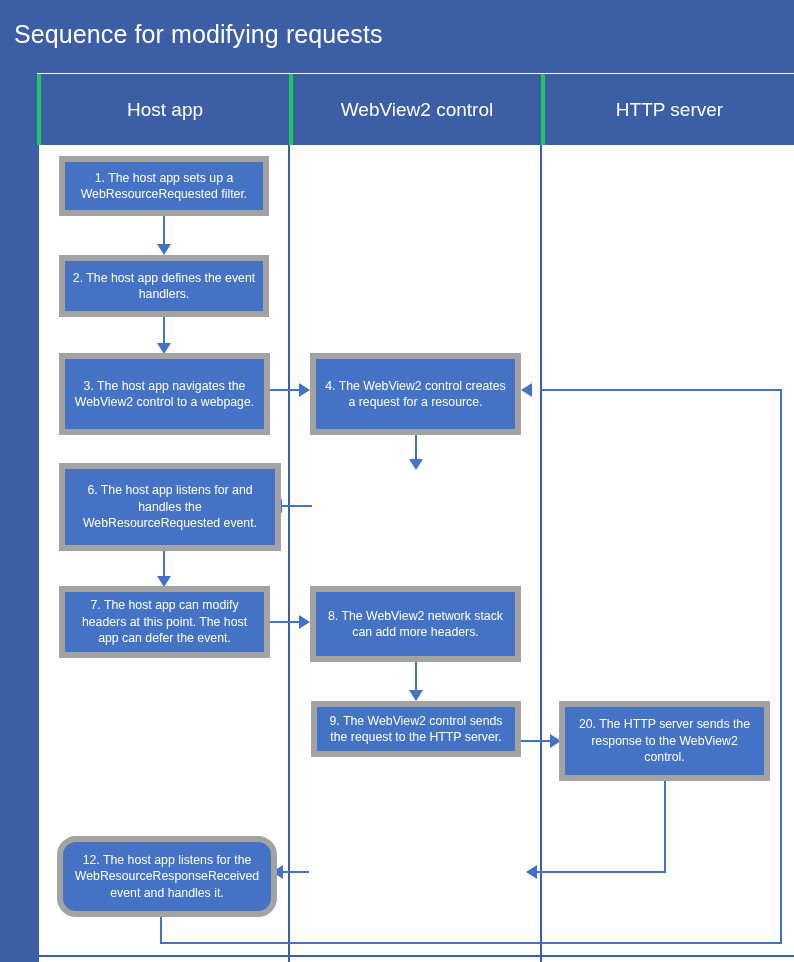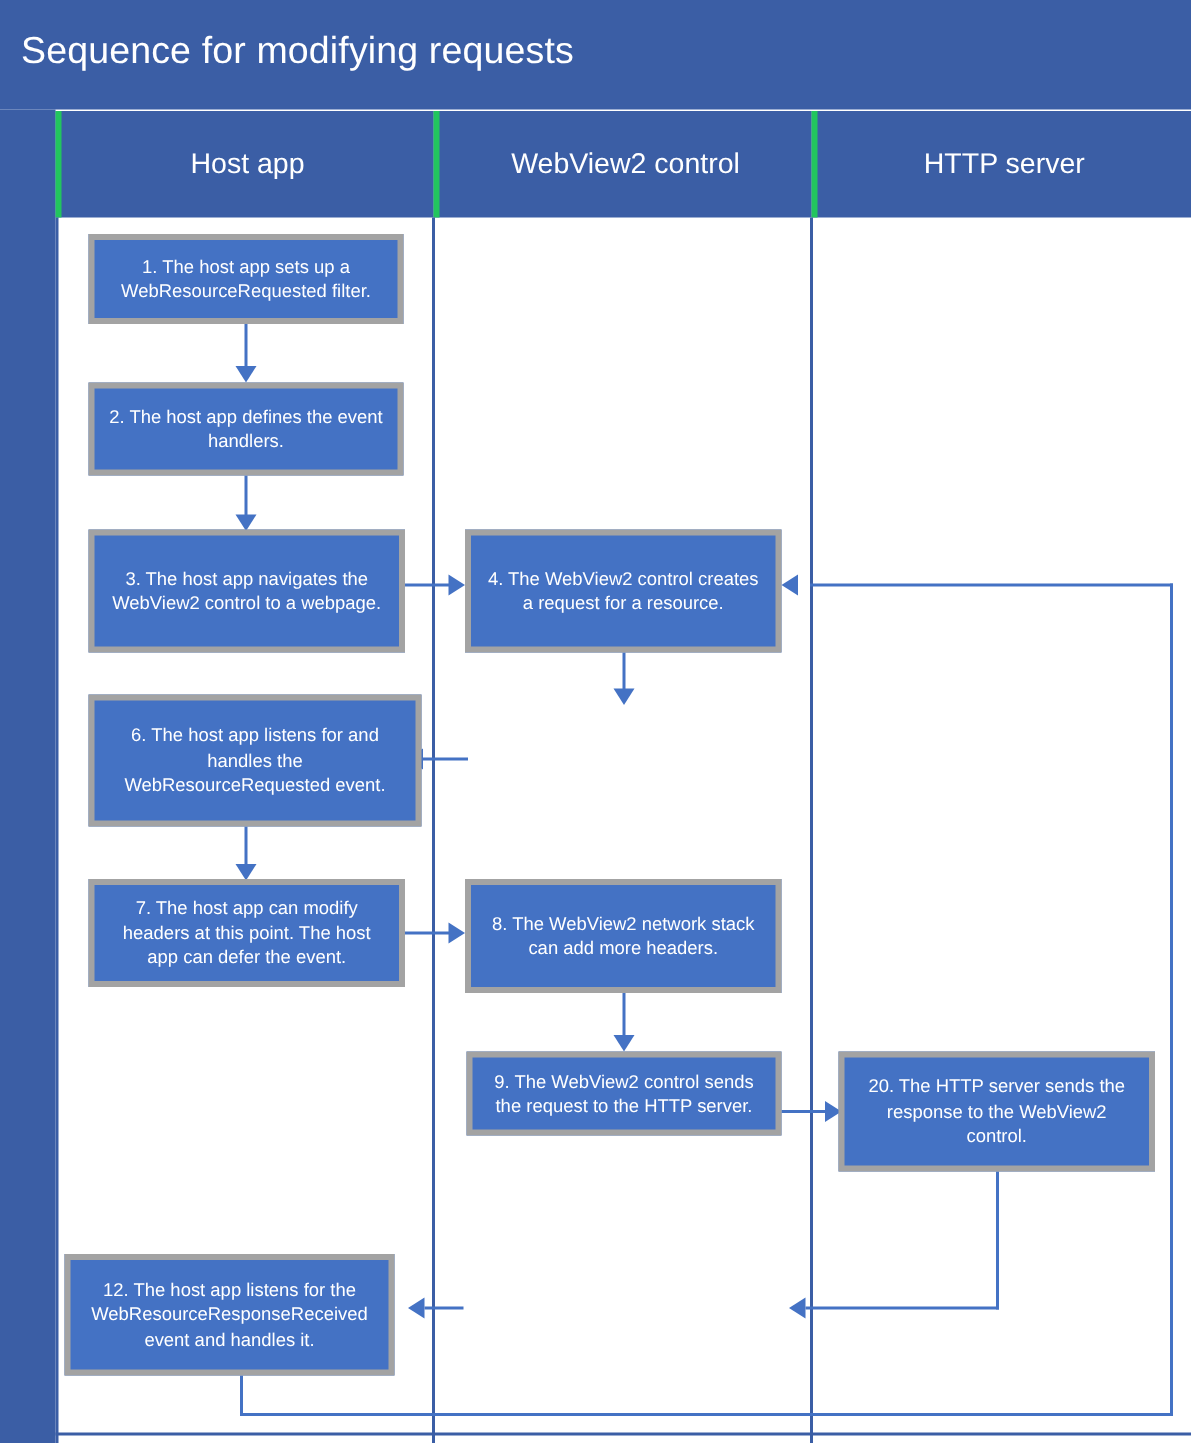--- a/index.html
+++ b/index.html
@@ -89,21 +89,21 @@
     top: 955px;
     width: 757px;
     height: 2px;
     background: #3B5EA5;
   }
 
   
   .pbox {
     position: absolute;
     background: #4472C4;
-    border: 4px solid #a3a3a3;
+    border: 6px solid #a3a3a3;
     box-sizing: border-box;
     display: flex;
     align-items: center;
     justify-content: center;
     text-align: center;
     padding: 2px 7px;
     color: #ffffff;
     font-size: 12.3px;
     line-height: 1.33;
   }
@@ -235,17 +235,17 @@
 
   <div class="pbox" style="left:311px; top:701px; width:210px; height:56px;">
     <span>9. The WebView2 control sends the request to the HTTP server.</span>
   </div>
 
   <div class="pbox" style="left:559px; top:701px; width:211px; height:80px;">
     <span>20. The HTTP server sends the response to the WebView2 control.</span>
   </div>
 
 
-  <div class="pbox" style="left:43px; top:836px; width:220px; height:81px;">
+  <div class="pbox" style="left:57px; top:836px; width:220px; height:81px;border-radius:19px;">
     <span>12. The host app listens for the WebResourceResponseReceived event and handles it.</span>
   </div>
 
 </div>
 
 </body></html>

